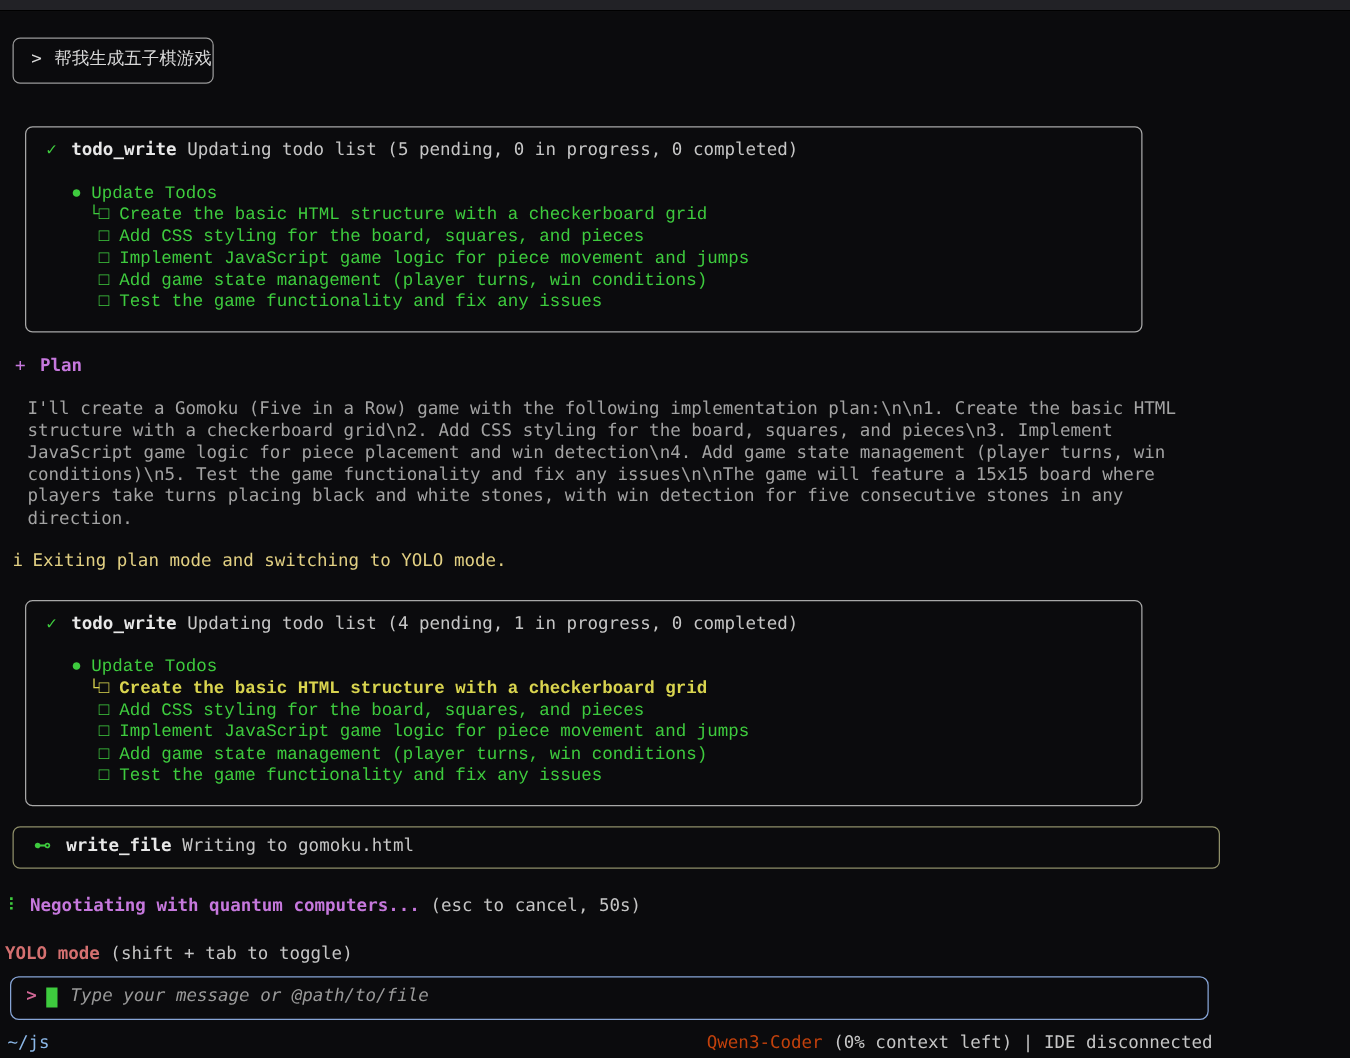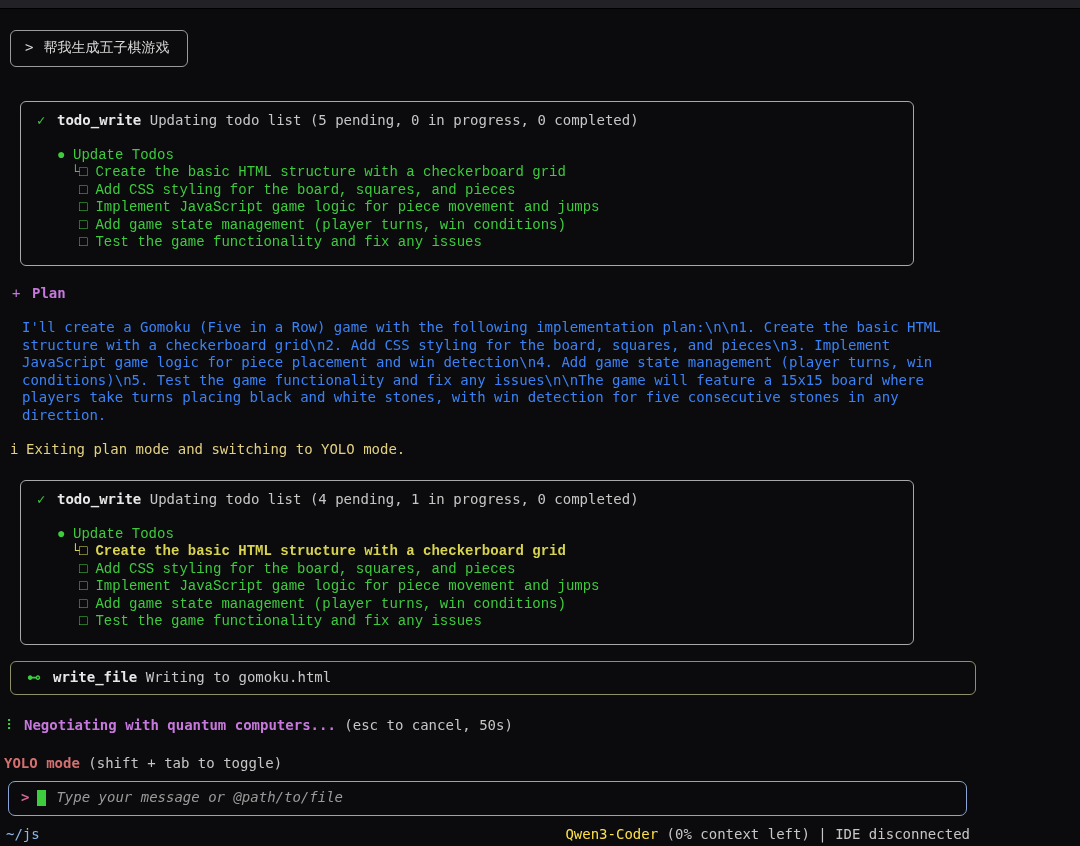--- a/index.html
+++ b/index.html
@@ -11,30 +11,30 @@
     line-height: 17.5px;
     overflow: hidden;
   }
   .topbar { height: 9px; background: #222226; border-bottom: 1px solid #000; }
 
   .t-green   { color: #3ecb3e; }
   .t-yellow  { color: #d9d44f; font-weight: bold; }
   .t-warn    { color: #e2d083; }
   .t-magenta { color: #c678dd; }
   .t-red     { color: #d47070; font-weight: bold; }
-  .t-blue    { color: #fde047; }
+  .t-blue    { color: #c2410c; }
   .t-lightblue { color: #8cb8e8; }
   .t-white   { color: #e8e8e8; }
   .t-gray    { color: #c6c6c6; }
   .bold      { font-weight: bold; }
 
   .user-box {
     display: inline-block;
     margin: 21px 0 0 10px;
-    padding: 8px 18px 9px 14px;
+    padding: 8px 1px 9px 14px;
     border: 1px solid #9a9a9a;
     border-radius: 6px;
     color: #d8d8d8;
   }
   .user-box .prompt-char { margin-right: 10px; }
 
   .tool-box {
     margin: 34px 0 16px 20px;
     width: 894px;
     border: 1px solid #a8a8a8;
@@ -49,21 +49,21 @@
   .todo-item { margin-left: 34px; }
   .todo-item .connector { display: inline-block; width: 8px; }
   .todo-item .checkbox  { display: inline-block; margin-right: 8px; }
 
   .plan-line { margin: 19px 0 17px 10px; }
   .plan-line .plan-marker { display: inline-block; width: 22px; text-align: left; padding-left: 2px; }
 
   .plan-body {
     margin: 17px 0 11px 22px;
     width: 945px;
-    color: #3b82f6;
+    color: #a3a3a3;
     word-wrap: break-word;
   }
 
   .notice-line { margin: 17px 0 0 10px; }
   .notice-line .notice-icon { display: inline-block; width: 16px; }
 
   .write-box {
     margin: 13px 0 0 10px;
     width: 966px;
     border: 1px solid #8f8f69;

